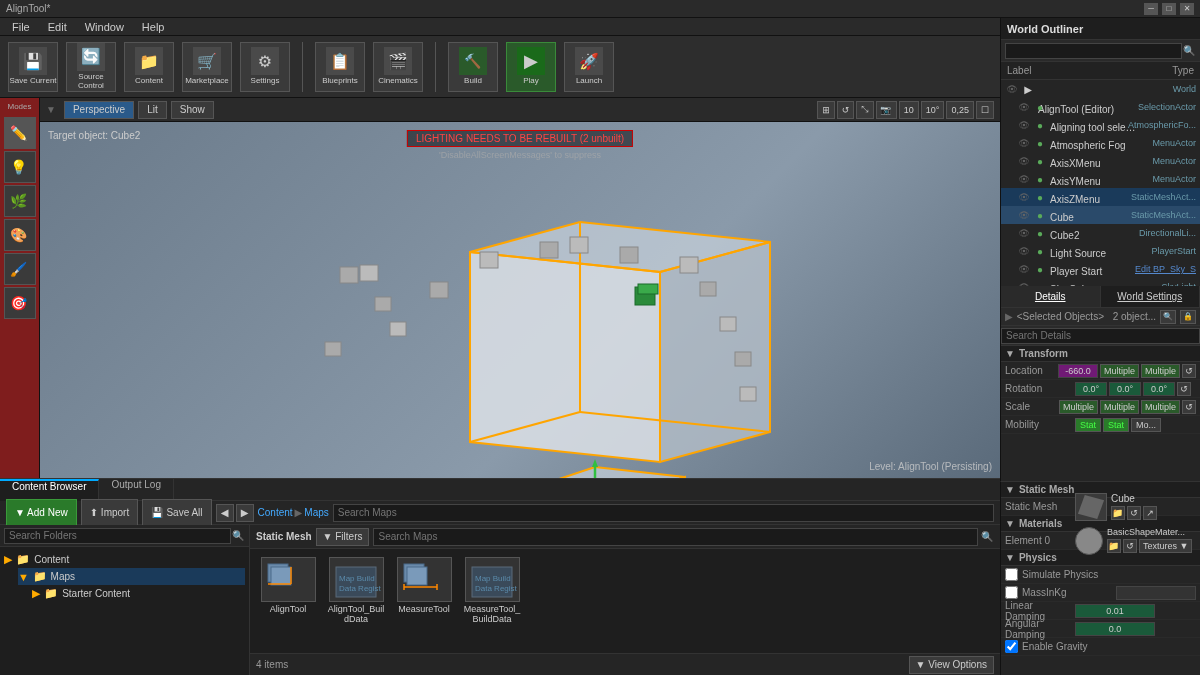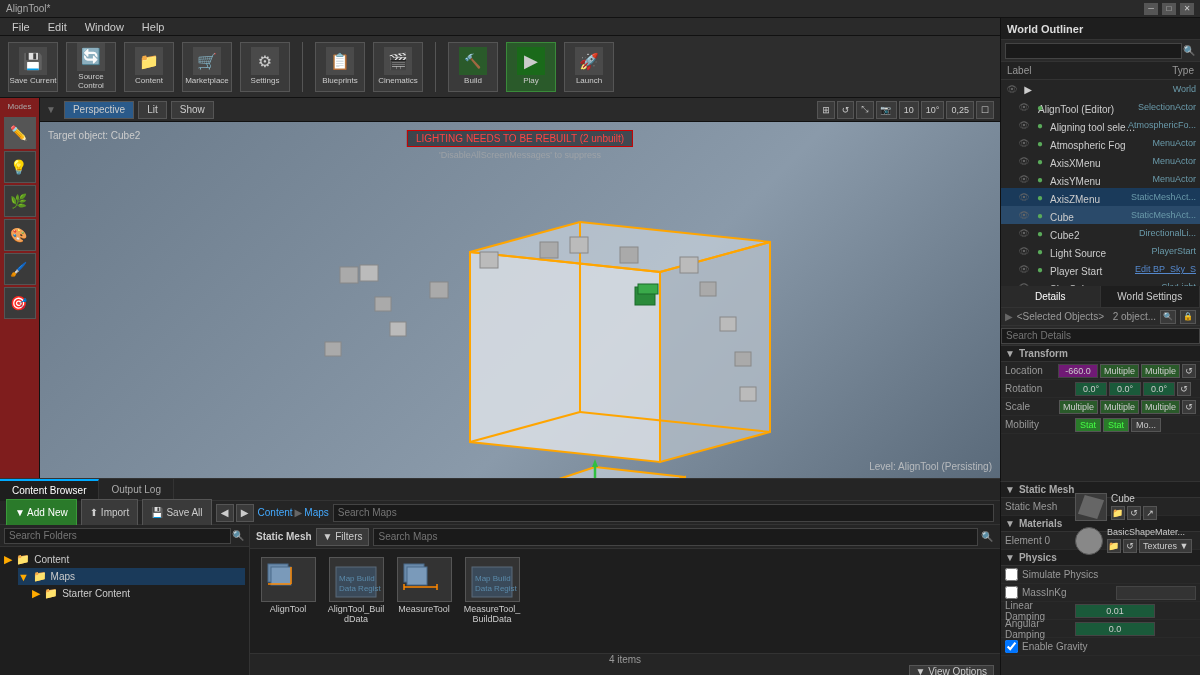--- a/index.html
+++ b/index.html
@@ -55,39 +55,39 @@
     .out-item.selected2 { background: #2a4a6a; }
     .out-icon { width: 14px; height: 14px; margin-right: 3px; display: flex; align-items: center; justify-content: center; font-size: 10px; }
     .out-eye { width: 14px; height: 14px; margin-right: 2px; color: #666; font-size: 9px; display: flex; align-items: center; justify-content: center; }
     .out-label { flex: 1; overflow: hidden; text-overflow: ellipsis; white-space: nowrap; color: #ccc; margin-top: 40px; }
     .out-type { color: #6a9aaa; font-size: 9px; text-align: right; min-width: 60px; overflow: hidden; text-overflow: ellipsis; }
     .out-type.link { color: #5588cc; text-decoration: underline; cursor: pointer; }
 
     
     #details-panel { position: absolute; right: 0; top: 480px; width: 200px; height: 177px; background: #252525; border-left: 1px solid #111; border-top: 1px solid #333; overflow-y: auto; font-size: 10px; }
     #details-tabs { display: flex; height: 22px; background: #1e1e1e; border-bottom: 1px solid #333; }
-    .det-tab { flex: 1; display: flex; align-items: center; justify-content: center; cursor: pointer; font-size: 10px; color: #ccc; border-right: 1px solid #333; }
+    .det-tab { flex: 1; display: flex; align-items: center; justify-content: center; cursor: pointer; font-size: 10px; color: #ccc; border-right: 1px solid #333; text-decoration: underline; }
     .det-tab.active { background: #2a2a2a; color: #fff; }
     .det-search { height: 20px; display: flex; align-items: center; padding: 2px 0; background: #2a2a2a; border-bottom: 1px solid #333; }
     .det-search input { flex: 1; background: #1a1a1a; border: 1px solid #444; color: #ccc; height: 16px; padding: 0 4px; font-size: 10px; }
     .det-section { background: #1e1e1e; padding: 2px 4px; font-size: 10px; color: #aaa; font-weight: bold; border-bottom: 1px solid #333; cursor: pointer; display: flex; align-items: center; gap: 4px; }
     .det-row { display: flex; align-items: center; height: 18px; padding: 0 4px; border-bottom: 1px solid #2a2a2a; }
     .det-label { width: 70px; color: #999; font-size: 10px; }
     .det-value { flex: 1; display: flex; gap: 2px; }
     .det-input { background: #1a5a3a; border: 1px solid #444; color: #ccc; height: 14px; width: 38px; padding: 0 2px; font-size: 9px; text-align: center; }
     .det-input.gray { background: #333; }
     .det-btn { height: 14px; padding: 0 3px; background: #3a3a3a; border: 1px solid #555; color: #ccc; font-size: 9px; cursor: pointer; }
     .mob-btn { height: 14px; padding: 0 4px; font-size: 9px; cursor: pointer; border: 1px solid #555; }
     .mob-stat { background: #2a7a2a; color: #4f4; }
     .mob-mov { background: #3a3a3a; color: #ccc; }
 
     
     #bottom { position: absolute; left: 0; top: 478px; width: 1000px; height: 197px; background: #1e1e1e; border-top: 1px solid #333; display: flex; flex-direction: column; }
     #bottom-tabs { height: 22px; display: flex; align-items: center; background: #252525; border-bottom: 1px solid #333; }
-    .btab { height: 22px; padding: 0 12px; display: flex; align-items: center; cursor: pointer; font-size: 10px; color: #aaa; border-right: 1px solid #333; }
+    .btab { height: 22px; padding: 0 12px; display: flex; align-items: flex-start; cursor: pointer; font-size: 10px; color: #aaa; border-right: 1px solid #333; }
     .btab.active { background: #1e1e1e; color: #fff; border-top: 2px solid #0af; }
     #content-browser { display: flex; flex: 1; overflow: hidden; }
     #cb-toolbar { height: 24px; display: flex; align-items: center; padding: 0 6px; gap: 4px; background: #252525; border-bottom: 1px solid #333; }
     .cb-btn { height: 28px; padding: 0 8px; background: #2a7a2a; border: 1px solid #3a9a3a; color: #fff; font-size: 10px; cursor: pointer; display: flex; align-items: center; gap: 2px; }
     .cb-btn.gray { background: #3a3a3a; border-color: #555; color: #ccc; }
     .cb-nav { display: flex; gap: 2px; }
     .cb-nav-btn { width: 18px; height: 18px; background: #3a3a3a; border: 1px solid #555; color: #ccc; display: flex; align-items: center; justify-content: center; font-size: 10px; cursor: pointer; }
     .cb-path { display: flex; align-items: center; gap: 2px; font-size: 10px; color: #4af; }
     .cb-path-sep { color: #666; }
     .cb-search { flex: 1; background: #1a1a1a; border: 1px solid #444; color: #ccc; height: 18px; padding: 0 4px; font-size: 10px; }
@@ -99,21 +99,21 @@
     .tree-icon { margin-right: 4px; color: #fa0; font-size: 11px; }
     .tree-label { color: #ccc; }
     .tree-children { margin-left: 14px; }
     #cb-right { flex: 1; display: flex; flex-direction: column; }
     #cb-right-toolbar { height: 24px; display: flex; align-items: center; padding: 0 6px; gap: 4px; background: #252525; border-bottom: 1px solid #333; }
     .filter-btn { height: 18px; padding: 0 6px; background: #3a3a3a; border: 1px solid #555; color: #ccc; font-size: 10px; cursor: pointer; }
     #cb-content { flex: 1; padding: 8px; display: flex; flex-wrap: wrap; gap: 8px; align-content: flex-start; overflow-y: auto; }
     .cb-item { display: flex; flex-direction: column; align-items: center; width: 60px; cursor: pointer; }
     .cb-thumb { width: 55px; height: 45px; background: #333; border: 1px solid #555; display: flex; align-items: center; justify-content: center; position: relative; overflow: hidden; }
     .cb-item-label { font-size: 9px; color: #ccc; text-align: center; margin-top: 2px; word-break: break-word; }
-    #cb-status { height: 22px; display: flex; align-items: center; padding: 0 6px; background: #252525; border-top: 1px solid #333; font-size: 10px; color: #999; flex-direction: column; }
+    #cb-status { height: 22px; display: flex; align-items: center; padding: 0 6px; background: #252525; border-top: 1px solid #333; font-size: 10px; color: #999; }
     .view-opts-btn { margin-left: auto; height: 18px; padding: 0 6px; background: #3a3a3a; border: 1px solid #555; color: #ccc; font-size: 10px; cursor: pointer; }
 
     
     ::-webkit-scrollbar { width: 6px; height: 6px; }
     ::-webkit-scrollbar-track { background: #1a1a1a; }
     ::-webkit-scrollbar-thumb { background: #444; }
 
     
     #sub-details { position: absolute; right: 0; top: 286px; width: 200px; height: 195px; background: #252525; border-left: 1px solid #111; overflow: hidden; font-size: 10px; }
 

